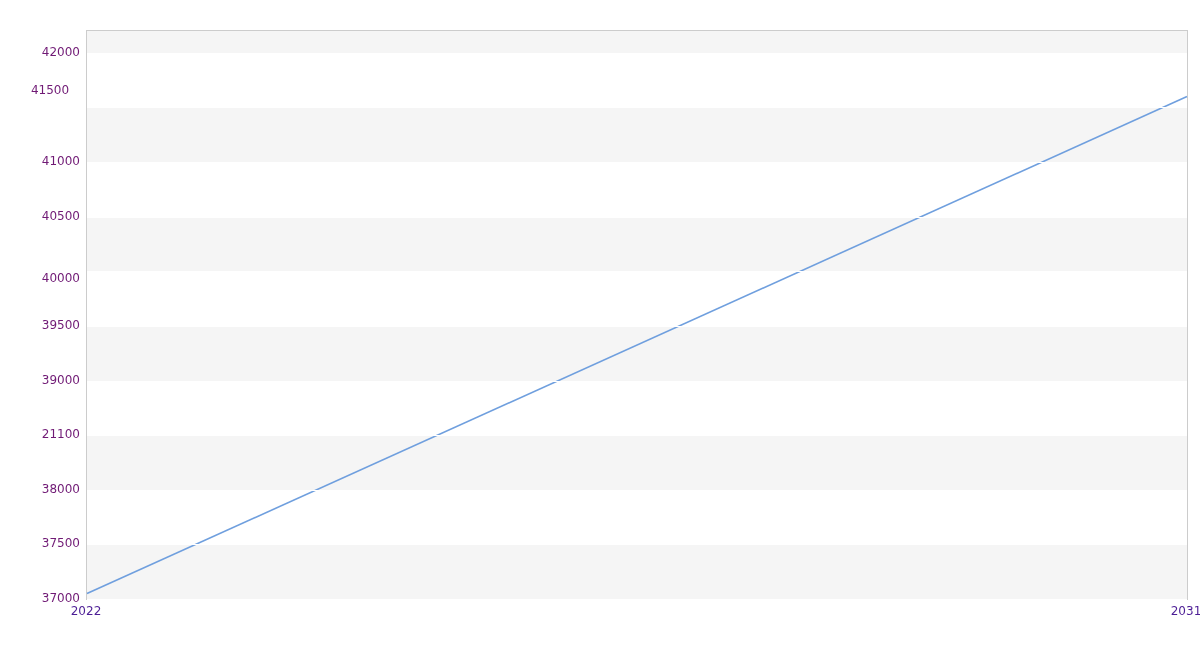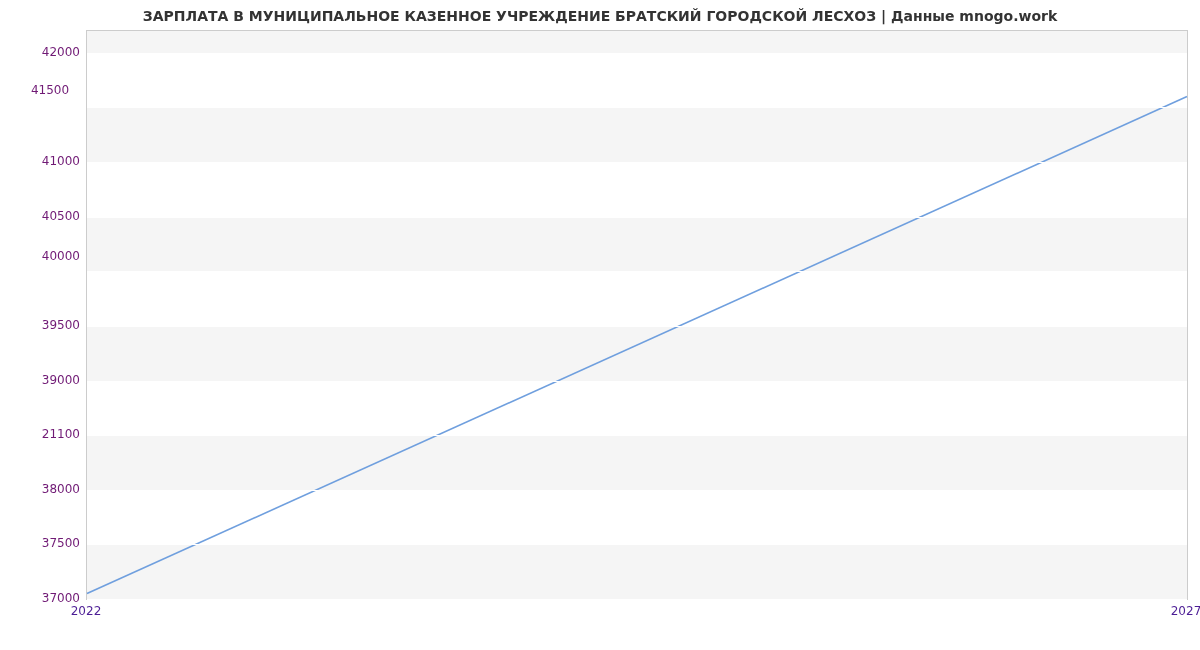--- a/index.html
+++ b/index.html
@@ -71,21 +71,20 @@
     top: 0;
     width: 100%;
     height: 100%;
     overflow: visible;
   }
 </style>
 </head>
 <body>
 
 <div class="chart-container">
-  <div class="title">ЗАРПЛАТА В МУНИЦИПАЛЬНОЕ КАЗЕННОЕ УЧРЕЖДЕНИЕ БРАТСКИЙ ГОРОДСКОЙ ЛЕСХОЗ | Данные mnogo.work</div>
   <div class="plot-area">
       <div class="band" style="top: 21.8462px; height: 54.6154px;"></div>
       <div class="band" style="top: 131.077px; height: 54.6154px;"></div>
       <div class="band" style="top: 240.308px; height: 54.6154px;"></div>
       <div class="band" style="top: 349.538px; height: 54.6154px;"></div>
       <div class="band" style="top: 458.769px; height: 54.6154px;"></div>
     <svg class="line-layer" preserveAspectRatio="none" viewBox="0 0 1100 568">
         <path d="M0,562.5384615384615 L1100,65.53846153846155" fill="none" stroke="#6f9fde" stroke-width="1.6"></path>
       </svg>
   <div class="hgrid" style="top: 568px;"></div>
@@ -99,20 +98,20 @@
       <div class="hgrid" style="top: 131.077px;"></div>
       <div class="hgrid" style="top: 76.4615px;"></div>
       <div class="hgrid" style="top: 21.8462px;"></div>
     </div>
 <div class="ytick" style="top: 598px;">37000</div>
     <div class="ytick" style="top: 543.385px;">37500</div>
     <div class="ytick" style="top: 488.769px;">38000</div>
     <div class="ytick" style="top: 434.154px;">21100</div>
     <div class="ytick" style="top: 379.538px;">39000</div>
     <div class="ytick" style="top: 324.923px;">39500</div>
-    <div class="ytick" style="top: 256px;">40000</div>
+    <div class="ytick" style="top: 278px;">40000</div>
     <div class="ytick" style="top: 215.692px;">40500</div>
     <div class="ytick" style="top: 161.077px;">41000</div>
     <div class="ytick" style="top: 90px; text-align: center;">41500</div>
     <div class="ytick" style="top: 51.8462px;">42000</div>
     <div class="xtick" style="left: 86px;">2022</div>
-    <div class="xtick" style="left: 1186px;">2027</div>
+    <div class="xtick" style="left: 1186px;">2031</div>
   </div>
 
 </body></html>

